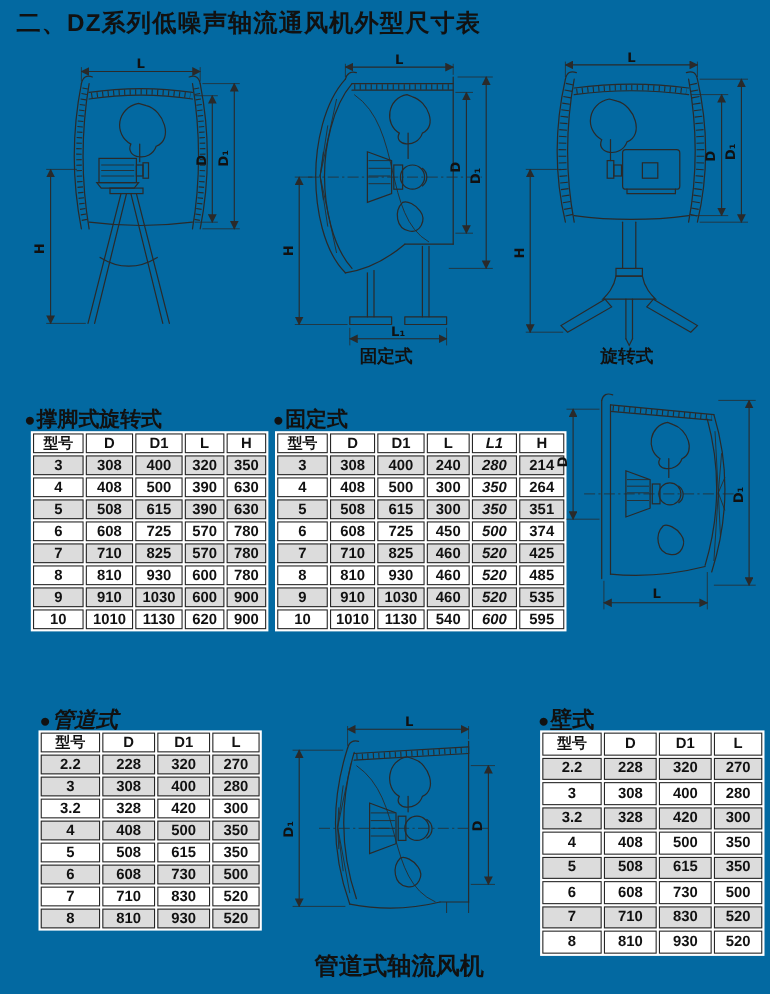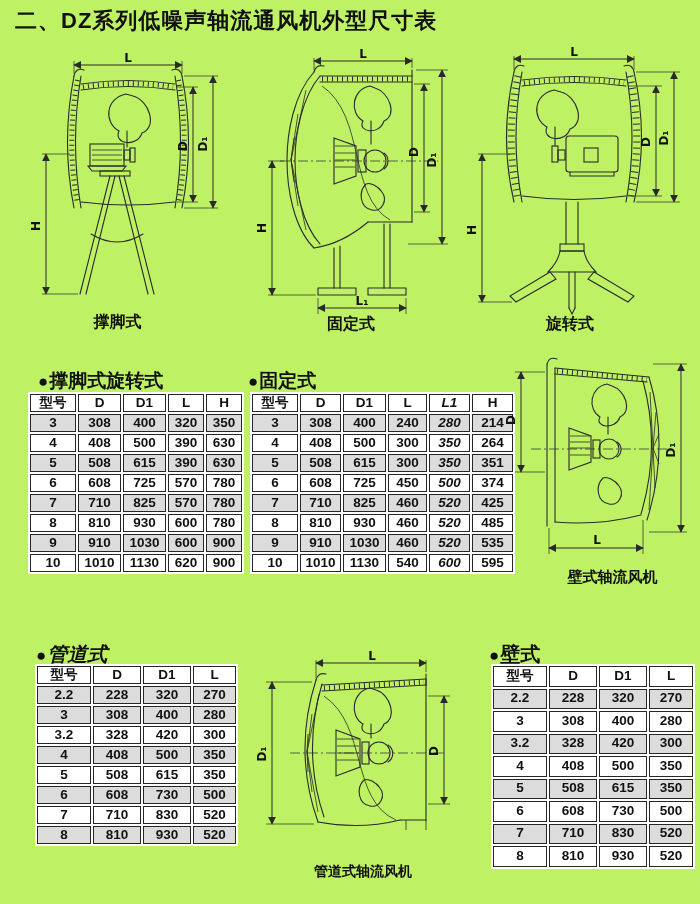--- a/index.html
+++ b/index.html
@@ -1,36 +1,36 @@
 <!DOCTYPE html>
 <html><head>
 <meta charset="utf-8">
 <style>
   html,body{margin:0;padding:0;background:#fff;}
-  .page{position:relative;width:700px;height:904px;background:#bef264;overflow:hidden;
+  .page{position:relative;width:700px;height:904px;background:#0369a1;overflow:hidden;
         font-family:"Liberation Sans","DejaVu Sans",sans-serif;color:#111;}
   .title{position:absolute;left:15px;top:6px;font-size:22px;font-weight:bold;letter-spacing:1px;white-space:nowrap;}
   svg{position:absolute;overflow:visible;}
   .ln{fill:none;stroke:#2a2a2a;stroke-width:1.1;stroke-linecap:round;}
   .thin{fill:none;stroke:#2a2a2a;stroke-width:.8;}
   .hatch{fill:none;stroke:#2a2a2a;stroke-width:5;stroke-dasharray:1 4;}
   .hatchw{fill:none;stroke:#2a2a2a;stroke-width:7;stroke-dasharray:1 5;}
   .dim{stroke:#2a2a2a;stroke-width:1;}
   .ext{stroke:#2a2a2a;stroke-width:.7;}
   .axis{stroke:#2a2a2a;stroke-width:.7;stroke-dasharray:10 3 2 3;fill:none;}
   .dt{font:bold 12px "DejaVu Sans",sans-serif;fill:#111;}
   .caption{position:absolute;font-weight:bold;text-align:center;white-space:nowrap;}
   .cap1{left:20px;top:312px;width:195px;font-size:16px;}
   .cap2{left:258px;top:314px;width:186px;font-size:16px;}
   .cap3{left:470px;top:314px;width:200px;font-size:16px;}
   .capw{left:530px;top:568px;width:165px;font-size:15px;}
-  .capd{left:278px;top:863px;width:170px;font-size:14px;}
+  .capd{left:278px;top:863px;width:170px;font-size:22px;}
   .sec{position:absolute;font-size:19px;font-weight:bold;white-space:nowrap;}
   .sec .blt{font-size:17px;margin-right:1px;}
-  .sec1{left:22px;top:368px;margin-left:16px;}
+  .sec1{left:22px;top:368px;}
   .sec2{left:248px;top:368px;}
   .sec3{left:36px;top:641px;font-size:20px;font-style:italic;}
   .sec4{left:489px;top:641px;font-size:20px;}
   table{position:absolute;border-collapse:separate;border-spacing:2px;background:#fff;}
   th,td{border:1px solid #262626;background:#fff;text-align:center;font-weight:bold;
         font-size:13.5px;padding:0 2px;height:16px;line-height:1.1;}
   tr.shade td{background:#dcdcdc;}
   .t1{left:28px;top:392px;} .t2{left:250px;top:392px;} .t3{left:35px;top:664px;} .t4{left:491px;top:664px;}
   .t1 th:nth-child(1),.t1 td:nth-child(1){width:40px;}
   .t1 th:nth-child(2),.t1 td:nth-child(2){width:37px;}
@@ -116,21 +116,20 @@
       <line class="ext" x1="154" y1="22" x2="188" y2="22"></line>
         <line class="ext" x1="154" y1="154" x2="188" y2="154"></line>
       <line class="dim" x1="183" y1="22" x2="183" y2="154" marker-start="url(#arr)" marker-end="url(#arr)"></line>
       <text class="dt" x="177" y="90" text-anchor="middle" transform="rotate(-90 177 90)">D₁</text>
       <line class="ext" x1="40" y1="100" x2="12" y2="100"></line>
         <line class="ext" x1="48" y1="240" x2="12" y2="240"></line>
       <line class="dim" x1="16" y1="100" x2="16" y2="240" marker-start="url(#arr)" marker-end="url(#arr)"></line>
       <text class="dt" x="10" y="172" text-anchor="middle" transform="rotate(-90 10 172)">H</text>
     </g>
   </svg>
-  <div class="caption cap1">撑脚式</div>
 
   <svg style="left:258px;top:52px" width="200" height="272" viewBox="0 0 200 272">
     <g>
       <path class="ln" d="M56,20 C36,42 29,80 29,108 C29,138 36,176 56,196"></path>
       <path class="ln" d="M62,24 C44,45 37,82 37,108 C37,136 44,172 62,192"></path>
       <g class="thin">
         <path d="M33,108 L48,38"></path>
           <path d="M33,108 L40,62"></path>
           <path d="M33,108 L36,86"></path>
         <path d="M33,108 L36,130"></path>
@@ -452,21 +451,20 @@
       <line class="ext" x1="150" y1="12" x2="184" y2="12"></line>
         <line class="ext" x1="146" y1="180" x2="184" y2="180"></line>
       <line class="dim" x1="178" y1="12" x2="178" y2="180" marker-start="url(#arr)" marker-end="url(#arr)"></line>
       <text class="dt" x="172" y="98" text-anchor="middle" transform="rotate(-90 172 98)">D₁</text>
       <line class="ext" x1="46" y1="176" x2="46" y2="202"></line>
         <line class="ext" x1="140" y1="168" x2="140" y2="202"></line>
       <line class="dim" x1="46" y1="196" x2="140" y2="196" marker-start="url(#arr)" marker-end="url(#arr)"></line>
       <text class="dt" x="94" y="192" text-anchor="middle">L</text>
     </g>
   </svg>
-  <div class="caption capw">壁式轴流风机</div>
 
   <div class="sec sec3">
     <span class="blt">●</span><span>管道式</span>
   </div>
   <table class="t3">
       <thead>
         <tr>
           <th>型号</th>
           <th>D</th>
           <th>D1</th>

